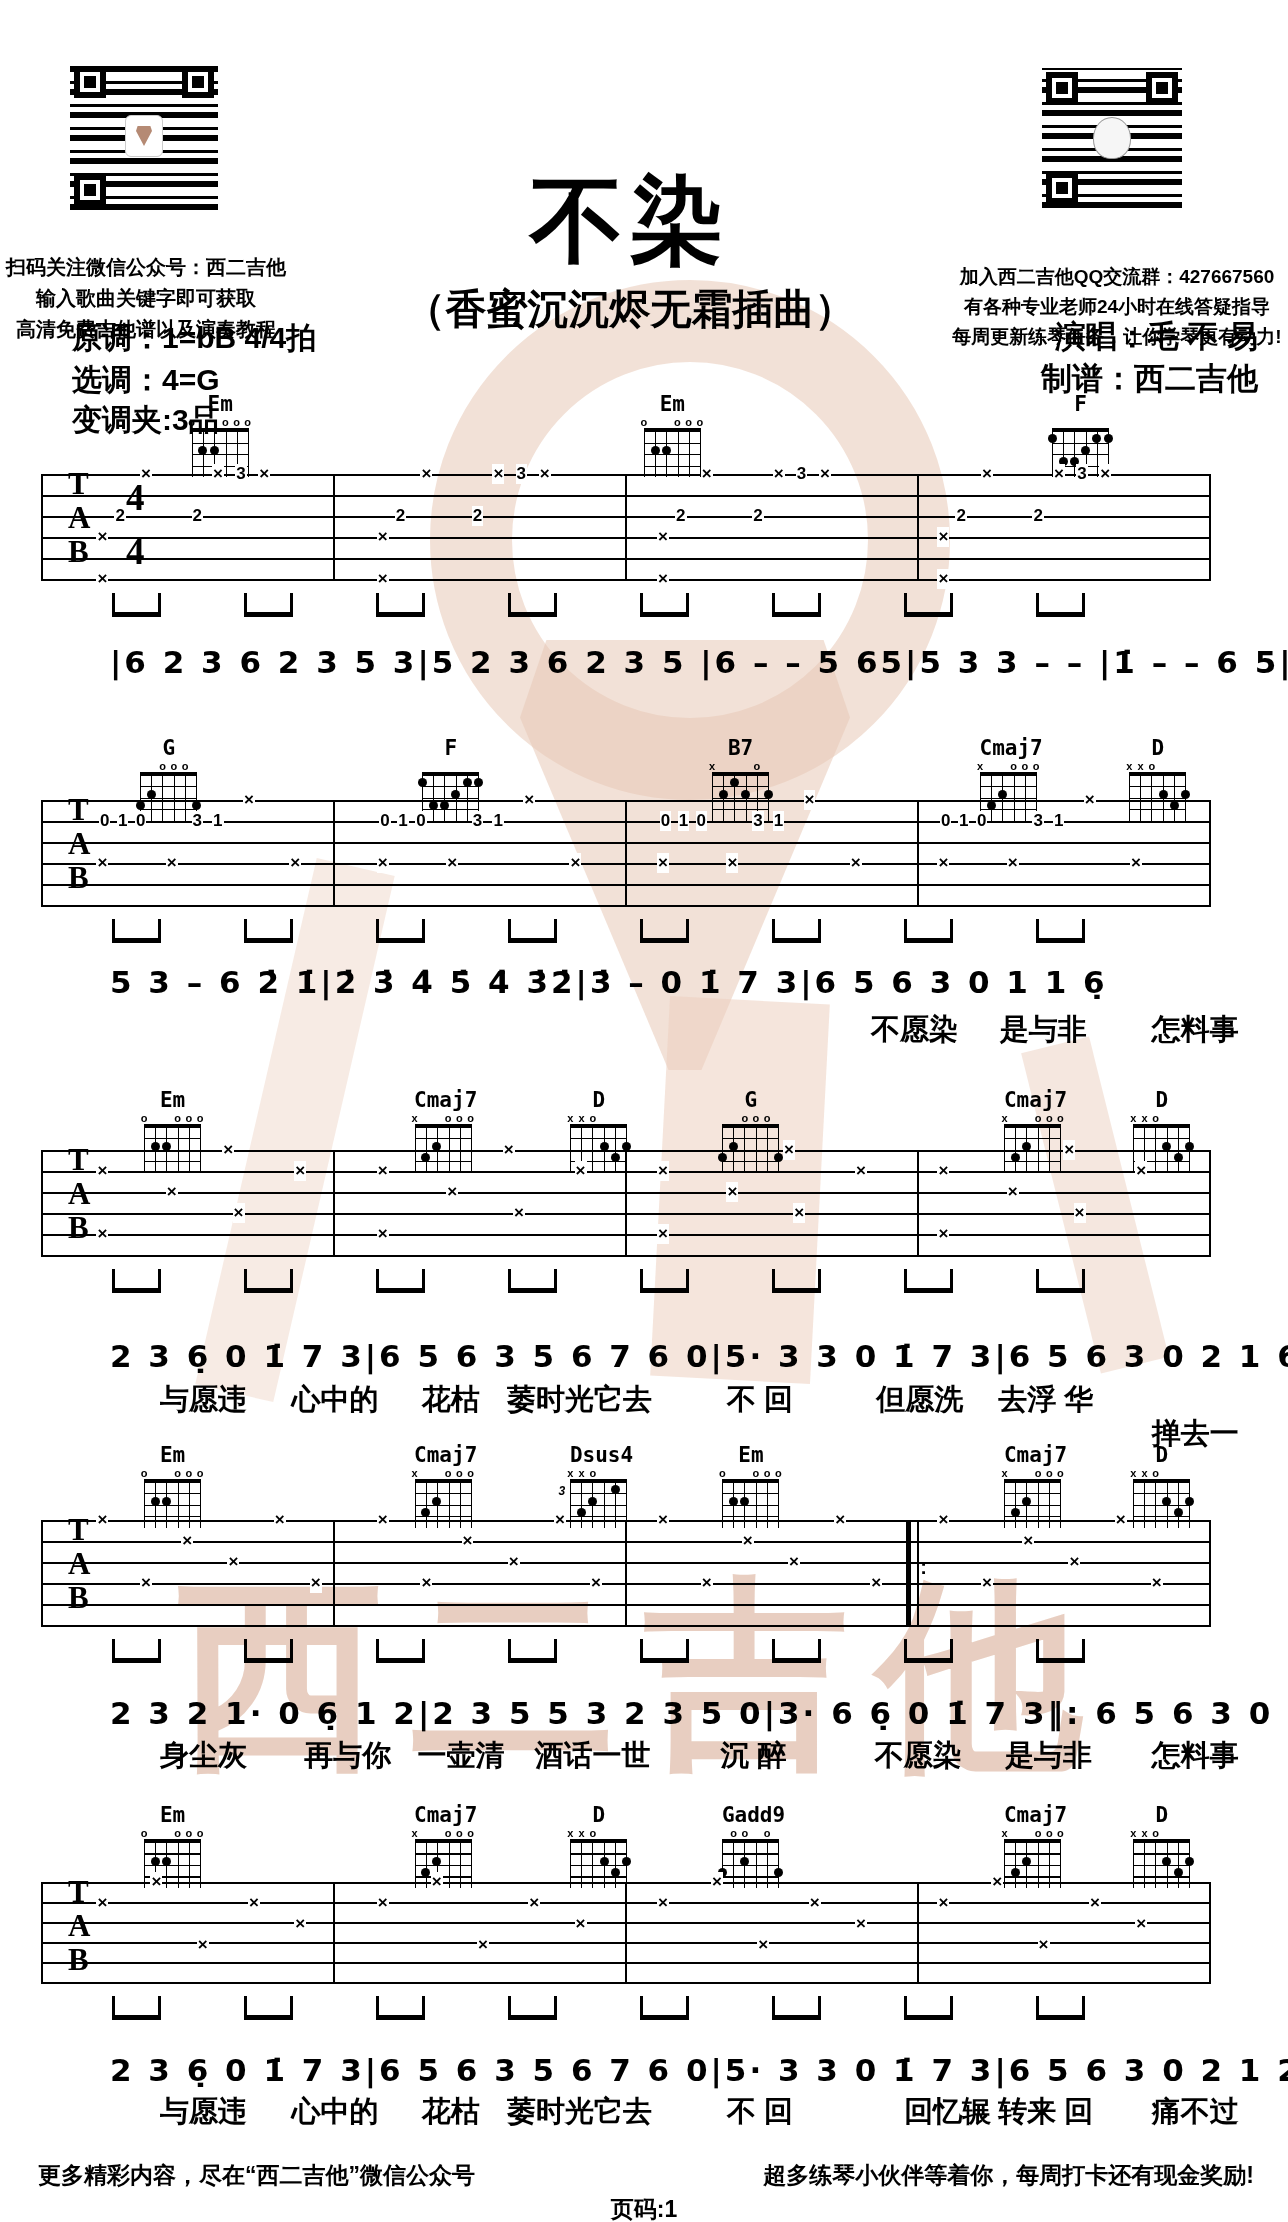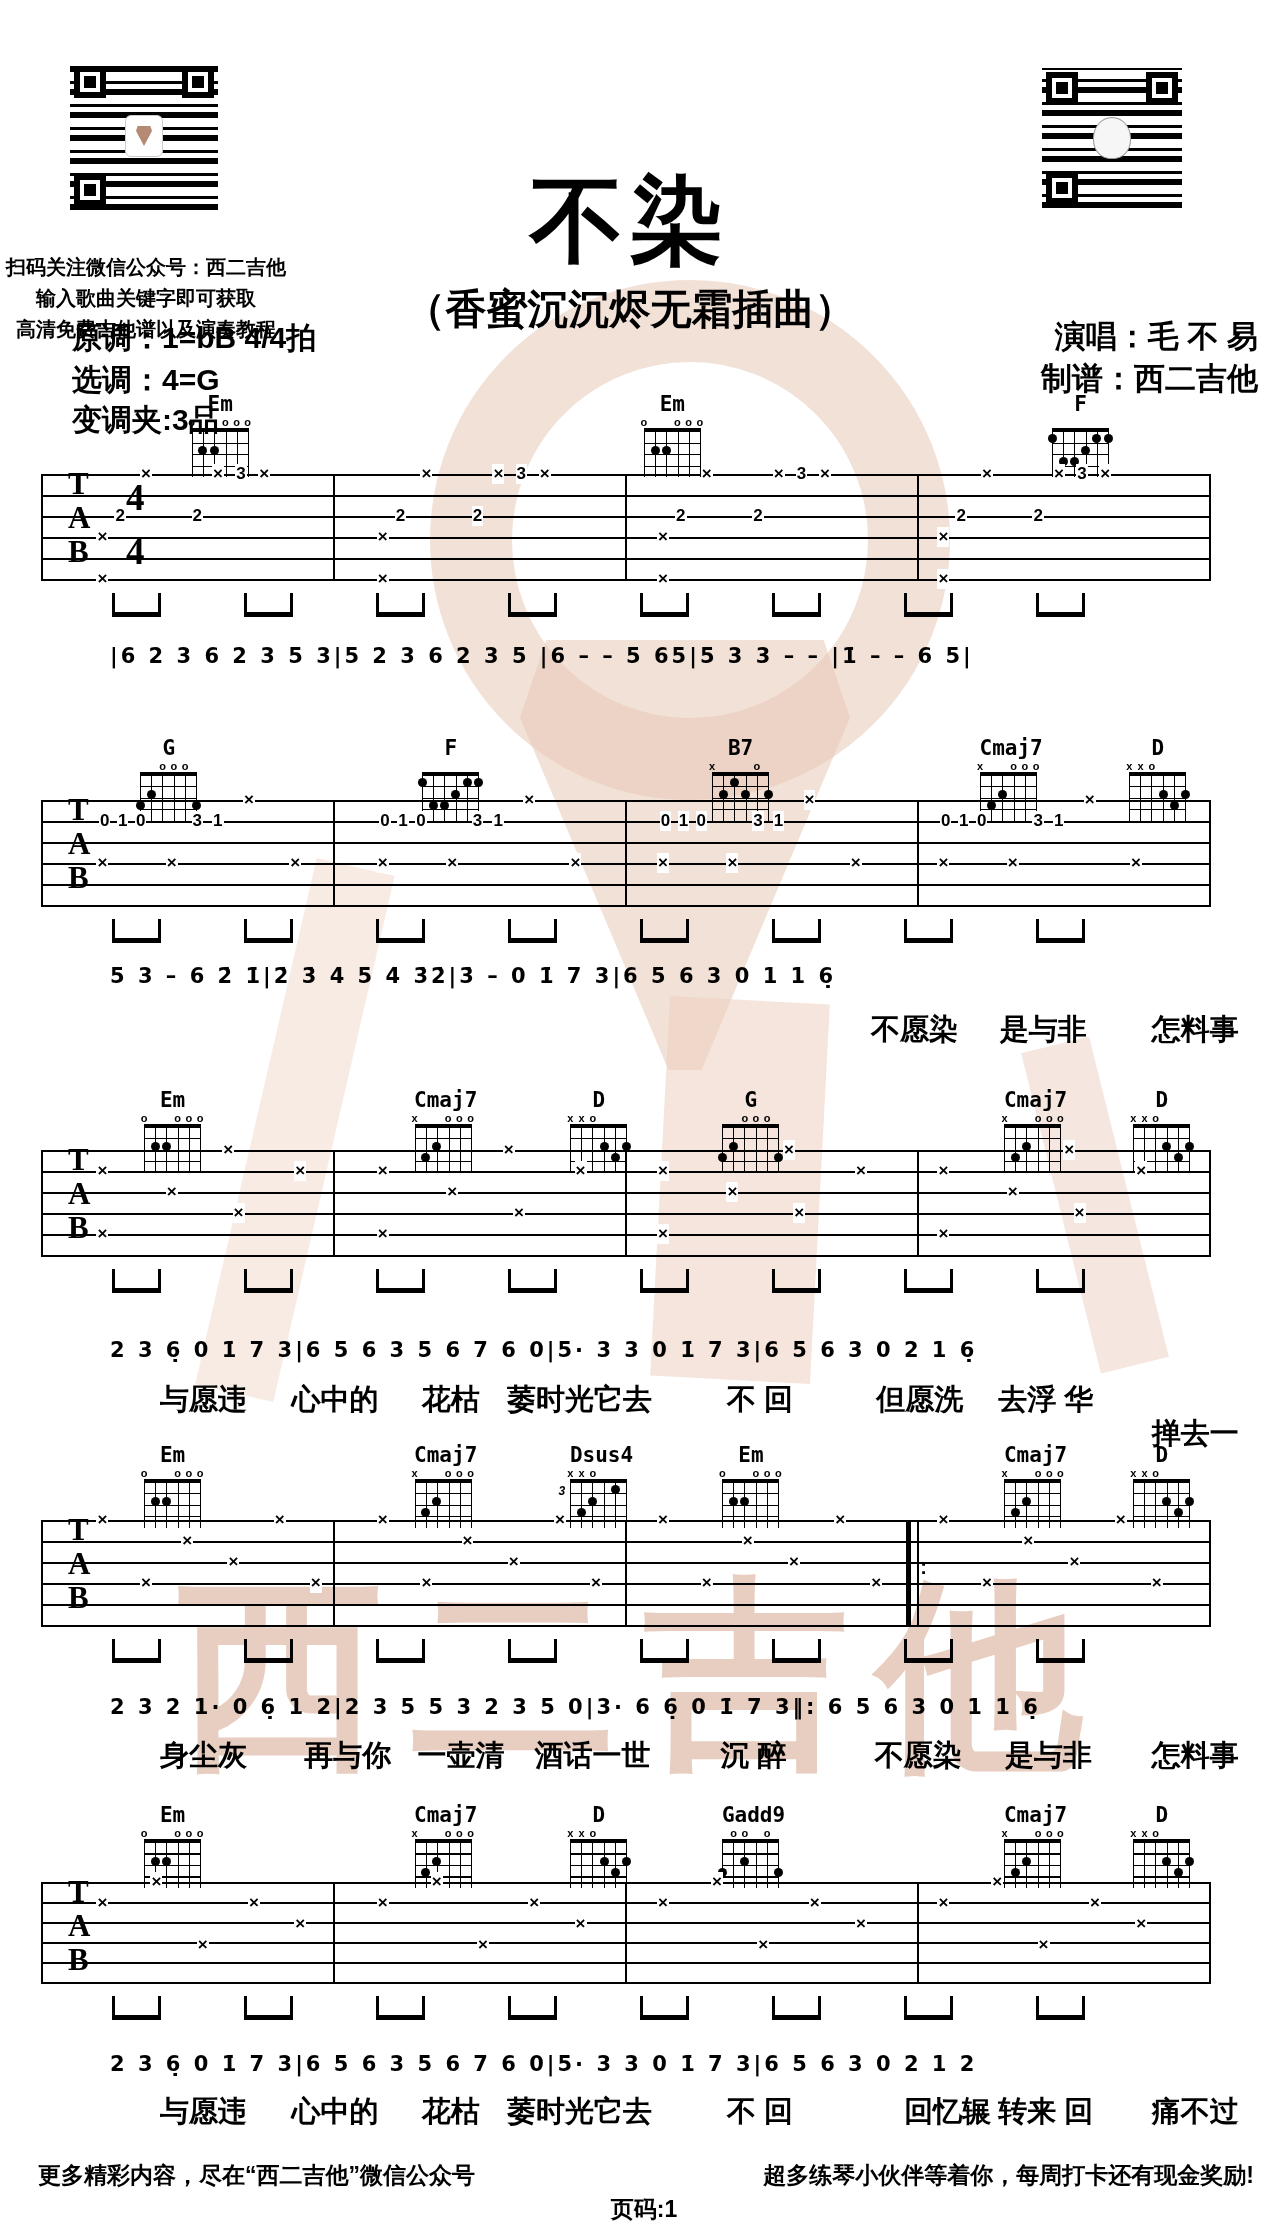--- a/index.html
+++ b/index.html
@@ -56,21 +56,21 @@
   .system { position:absolute; left:0; top:0; width:100%; }
   .chords, .staff, .jianpu, .lyrics { position:absolute; left:0; width:100%; }
   #sys0 { --chords:392px;  --staff:474px;  --jianpu:644px;  --lyrics:-500px; --gap:21px; }
   #sys1 { --chords:736px;  --staff:800px;  --jianpu:964px;  --lyrics:1010px; --gap:21px; }
   #sys2 { --chords:1088px; --staff:1150px; --jianpu:1338px; --lyrics:1380px; --gap:21px; }
   #sys3 { --chords:1443px; --staff:1520px; --jianpu:1695px; --lyrics:1736px; --gap:21px; }
   #sys4 { --chords:1803px; --staff:1882px; --jianpu:2052px; --lyrics:2092px; --gap:20px; }
   .chords { top:var(--chords); height:90px; }
   .staff  { top:var(--staff); left:42px; width:1168px; height:160px; }
   .jianpu { top:var(--jianpu); left:110px; width:1140px;
-    font-family:"DejaVu Sans", sans-serif; font-weight:bold; font-size:21px;
+    font-family:"DejaVu Sans", sans-serif; font-weight:bold; font-size:31px;
     letter-spacing:3px; white-space:nowrap; }
   .lyrics { top:var(--lyrics); height:36px; font-weight:bold; font-size:29px; }
   .lyrics span { position:absolute; transform:translateX(-50%); white-space:nowrap; }
   
   .chord { position:absolute; width:58px; transform:translateX(-50%); text-align:center; }
   .chord .clabel { font-size:21px; font-weight:bold; line-height:24px;
     font-family:"DejaVu Sans Mono", monospace; }
   .cmarks { position:relative; height:12px; width:57px; margin:0 auto; }
   .cmarks span { position:absolute; transform:translateX(-50%); font-size:11px; line-height:12px; font-weight:bold; }
   .cgrid { position:relative; width:57px; height:49px; margin:0 auto;
@@ -126,20 +126,25 @@
 
   <div id="subtitle">（香蜜沉沉烬无霜插曲）</div>
   <div id="title">不染</div>
 
   <div class="qr" id="qr-qq">
     <div class="qr-logo penguin"></div>
   <div class="finder" style="left: 4px; top: 4px;"></div>
       <div class="finder" style="right: 4px; top: 4px;"></div>
       <div class="finder" style="left: 4px; bottom: 4px;"></div>
     </div>
+  <div class="qr-caption" id="cap-qq">
+    <div>加入西二吉他QQ交流群：427667560</div>
+    <div>有各种专业老师24小时在线答疑指导</div>
+    <div>每周更新练琴任务，让你学琴更有动力!</div>
+  </div>
 
   <div class="meta" id="meta-key">原调：1=bB  4/4拍</div>
   <div class="meta" id="meta-sel">选调：4=G</div>
   <div class="meta" id="meta-capo">变调夹:3品</div>
   <div class="meta" id="meta-singer">演唱：毛 不 易</div>
   <div class="meta" id="meta-maker">制谱：西二吉他</div>
 
   <section class="system" id="sys0">
     <div class="chords">
         <div class="chord" style="left: 17.1%;">

